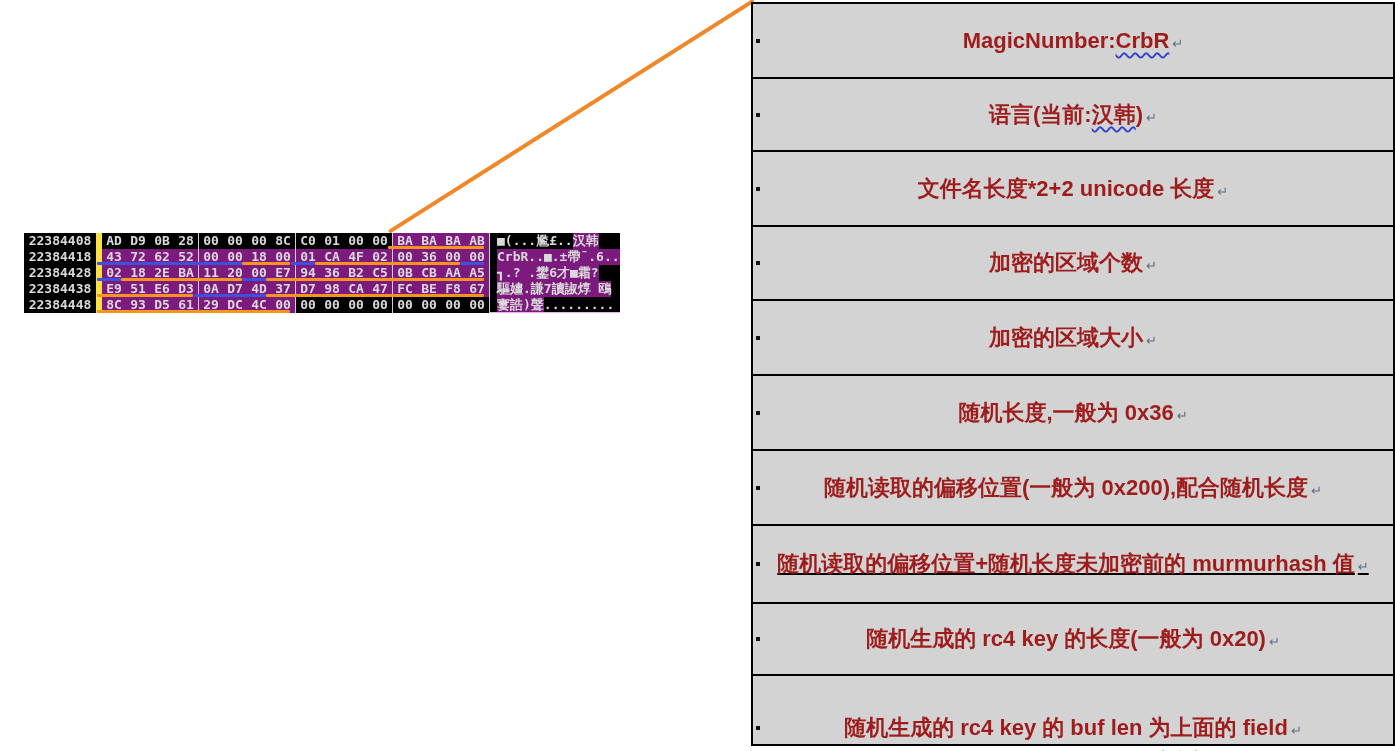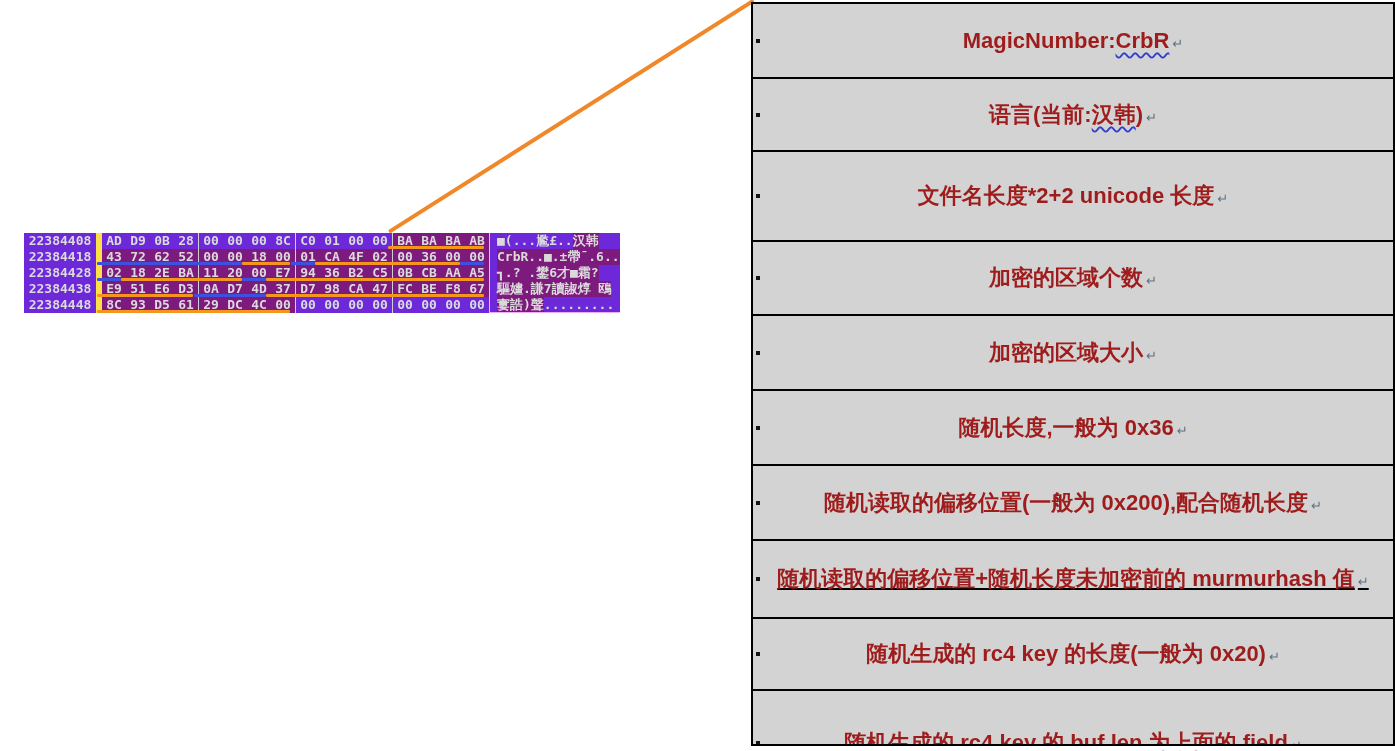--- a/index.html
+++ b/index.html
@@ -5,21 +5,21 @@
   html,body{margin:0;padding:0;background:#fff;}
   .stage{position:relative;width:1395px;height:751px;background:#ffffff;overflow:hidden;
          font-family:"Liberation Sans",sans-serif;}
 
   
   .connector{position:absolute;left:389px;top:230px;width:432px;height:4px;
              background:#f0882a;border-radius:3px;
              transform-origin:0 50%;transform:rotate(-32.4deg);}
 
   
-  .hexdump{position:absolute;left:24px;top:233px;width:596px;background:#6d28d9;
+  .hexdump{position:absolute;left:24px;top:233px;width:596px;background:#000000;
            font-family:"DejaVu Sans Mono",monospace;font-weight:bold;font-size:13px;
            color:#dadada;}
   .hex-row{position:relative;height:16px;display:flex;line-height:16px;white-space:pre;}
   .hex-addr{flex:0 0 72px;width:72px;text-align:center;}
   .hex-bytes{flex:0 0 auto;display:flex;border-left:6px solid #fde047;border-right:1px solid #cfcfcf;align-items:flex-end;}
   .byte{width:24px;text-align:center;}
   .byte.gs{border-left:1px solid #cfcfcf;}
   .byte.hl{background:#7d1a7d;}
   .hex-ascii{flex:1 1 auto;overflow:hidden;padding-left:7px;letter-spacing:0;}
   .hex-ascii span{display:inline-block;height:16px;}
@@ -61,21 +61,21 @@
     </div>
   <div class="anno-table" id="anno-table">
       <div class="t-row" style="height: 75px;">
         <span class="cell-dot"></span>
         <div class="t-text"><span>MagicNumber:</span><span class="wavy">CrbR</span><span class="pilcrow">↵</span></div>
       </div>
       <div class="t-row" style="height: 73px;">
         <span class="cell-dot"></span>
         <div class="t-text"><span>语言(当前:</span><span class="wavy">汉韩</span><span>)</span><span class="pilcrow">↵</span></div>
       </div>
-      <div class="t-row" style="height: 90px;">
+      <div class="t-row" style="height: 75px;">
         <span class="cell-dot"></span>
         <div class="t-text"><span>文件名长度*2+2 unicode 长度</span><span class="pilcrow">↵</span></div>
       </div>
       <div class="t-row" style="height: 74px;">
         <span class="cell-dot"></span>
         <div class="t-text"><span>加密的区域个数</span><span class="pilcrow">↵</span></div>
       </div>
       <div class="t-row" style="height: 75px;">
         <span class="cell-dot"></span>
         <div class="t-text"><span>加密的区域大小</span><span class="pilcrow">↵</span></div>

